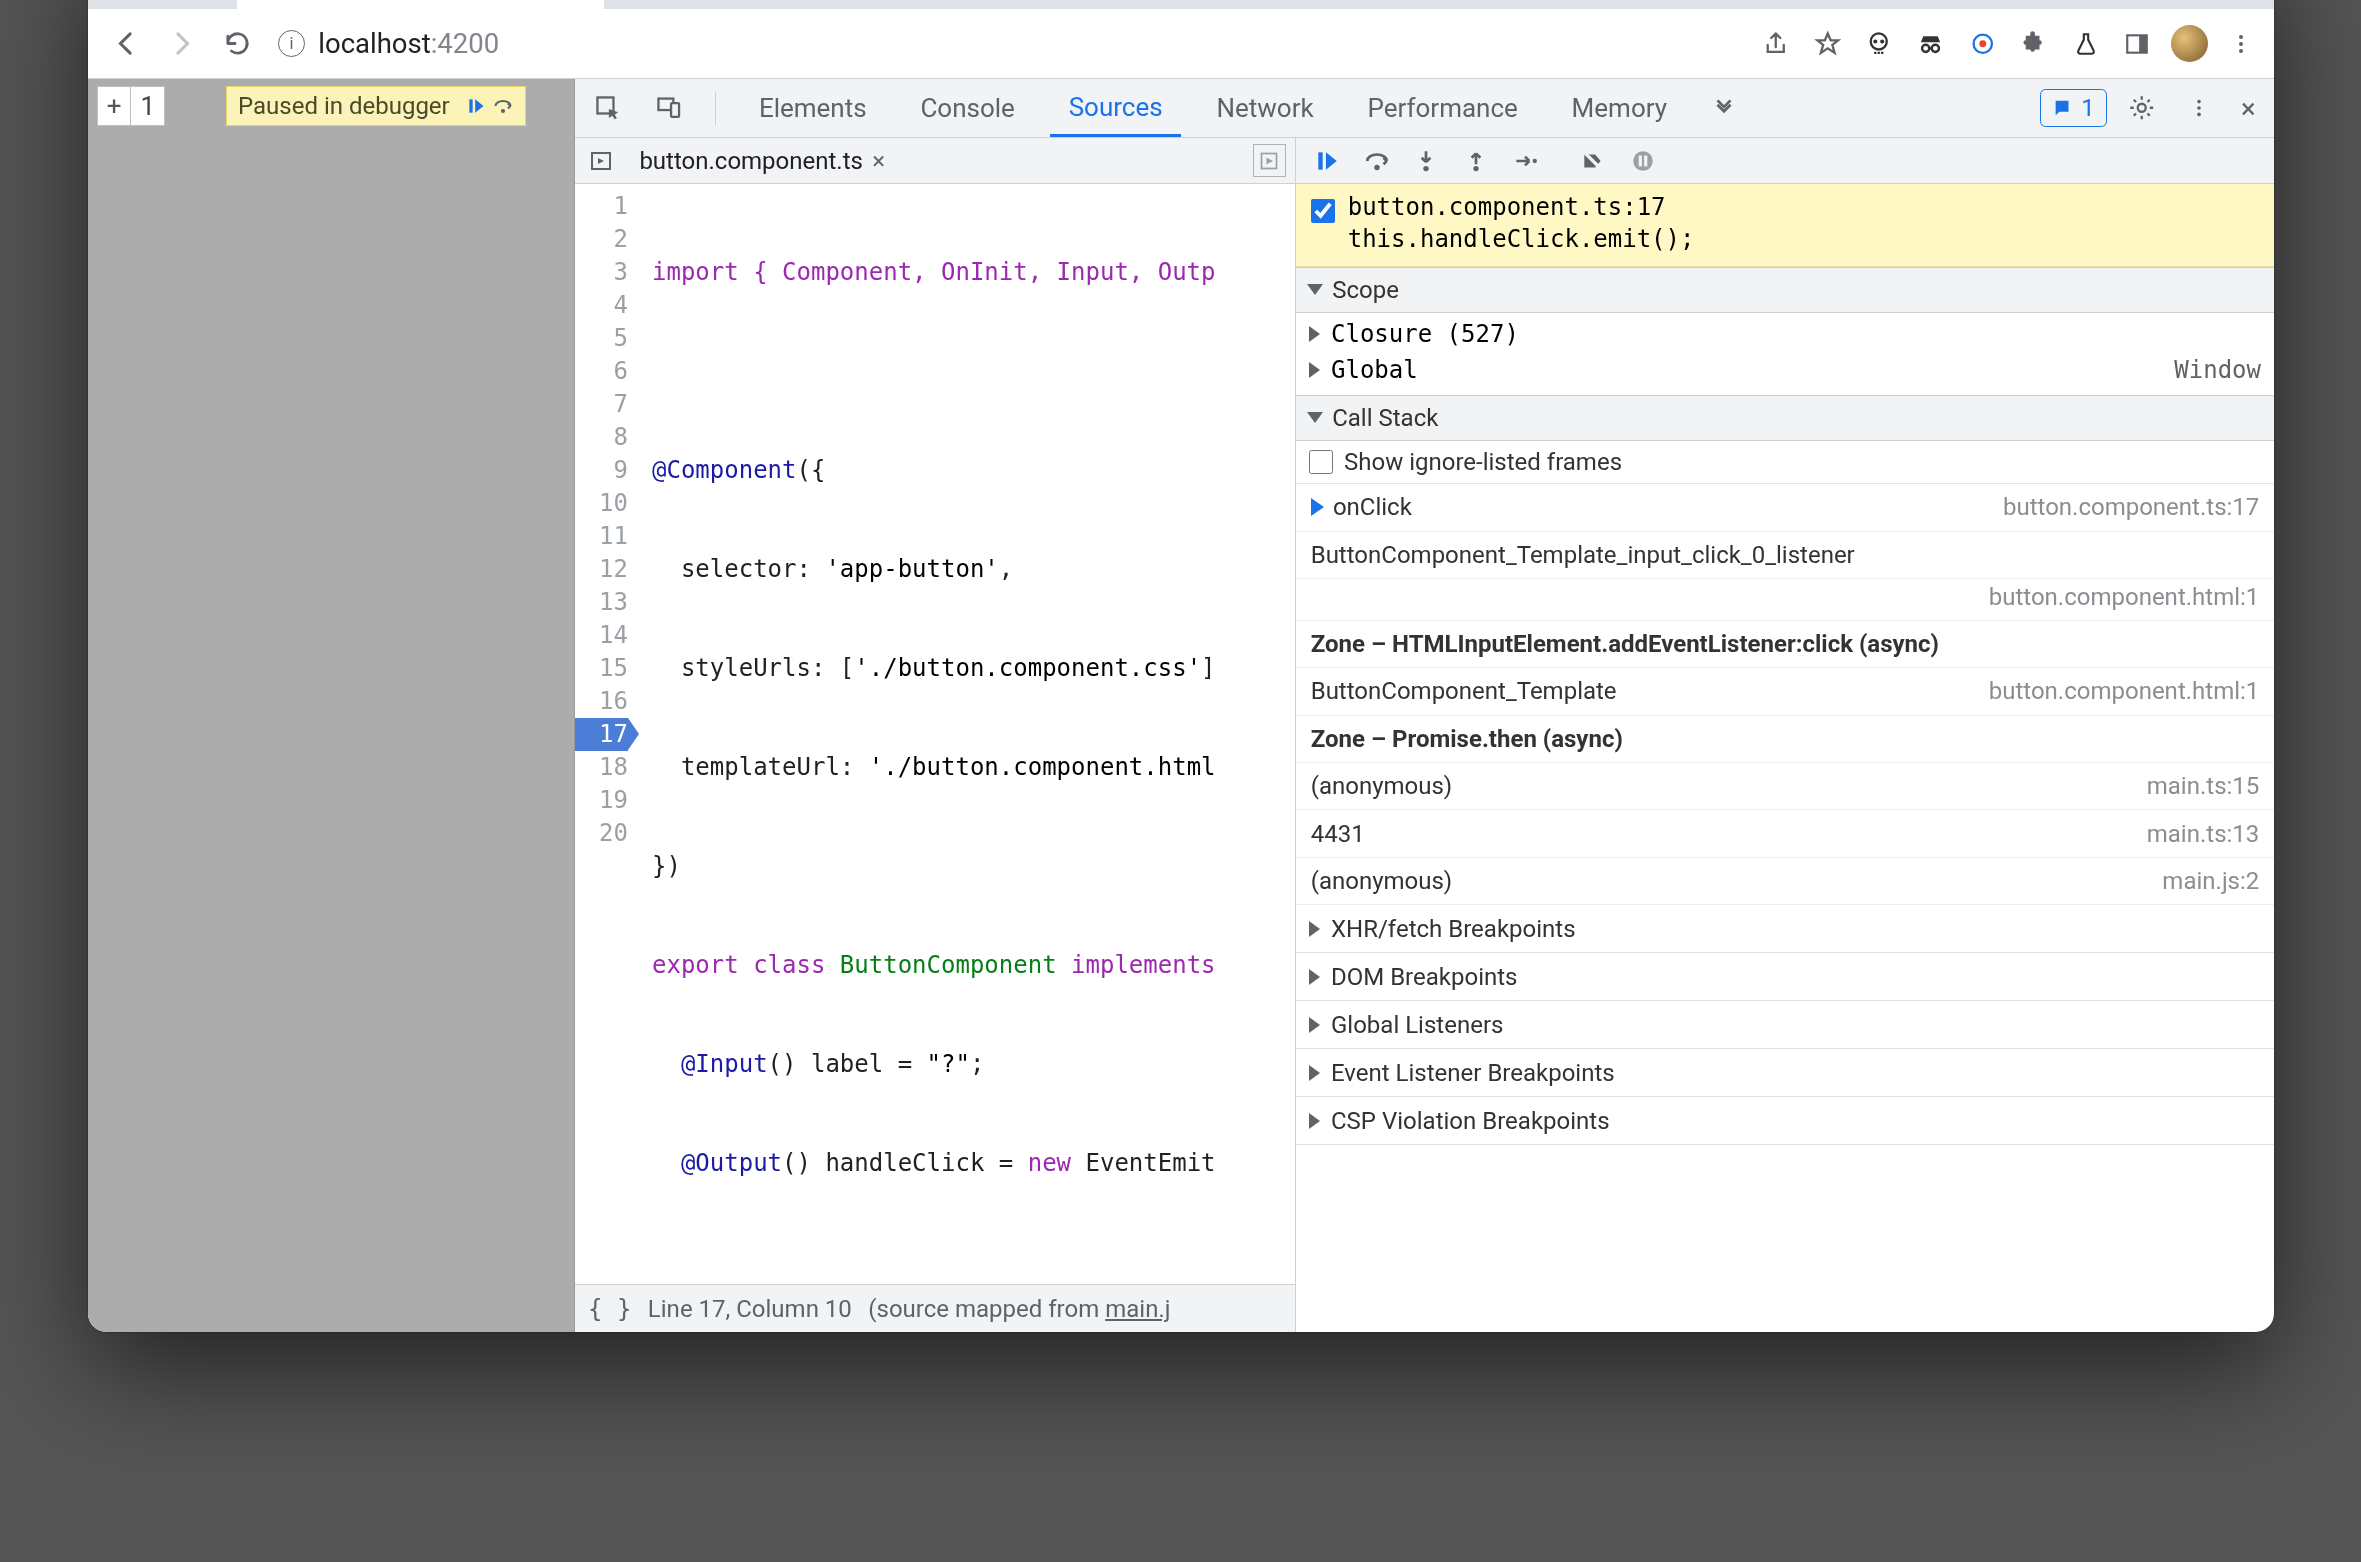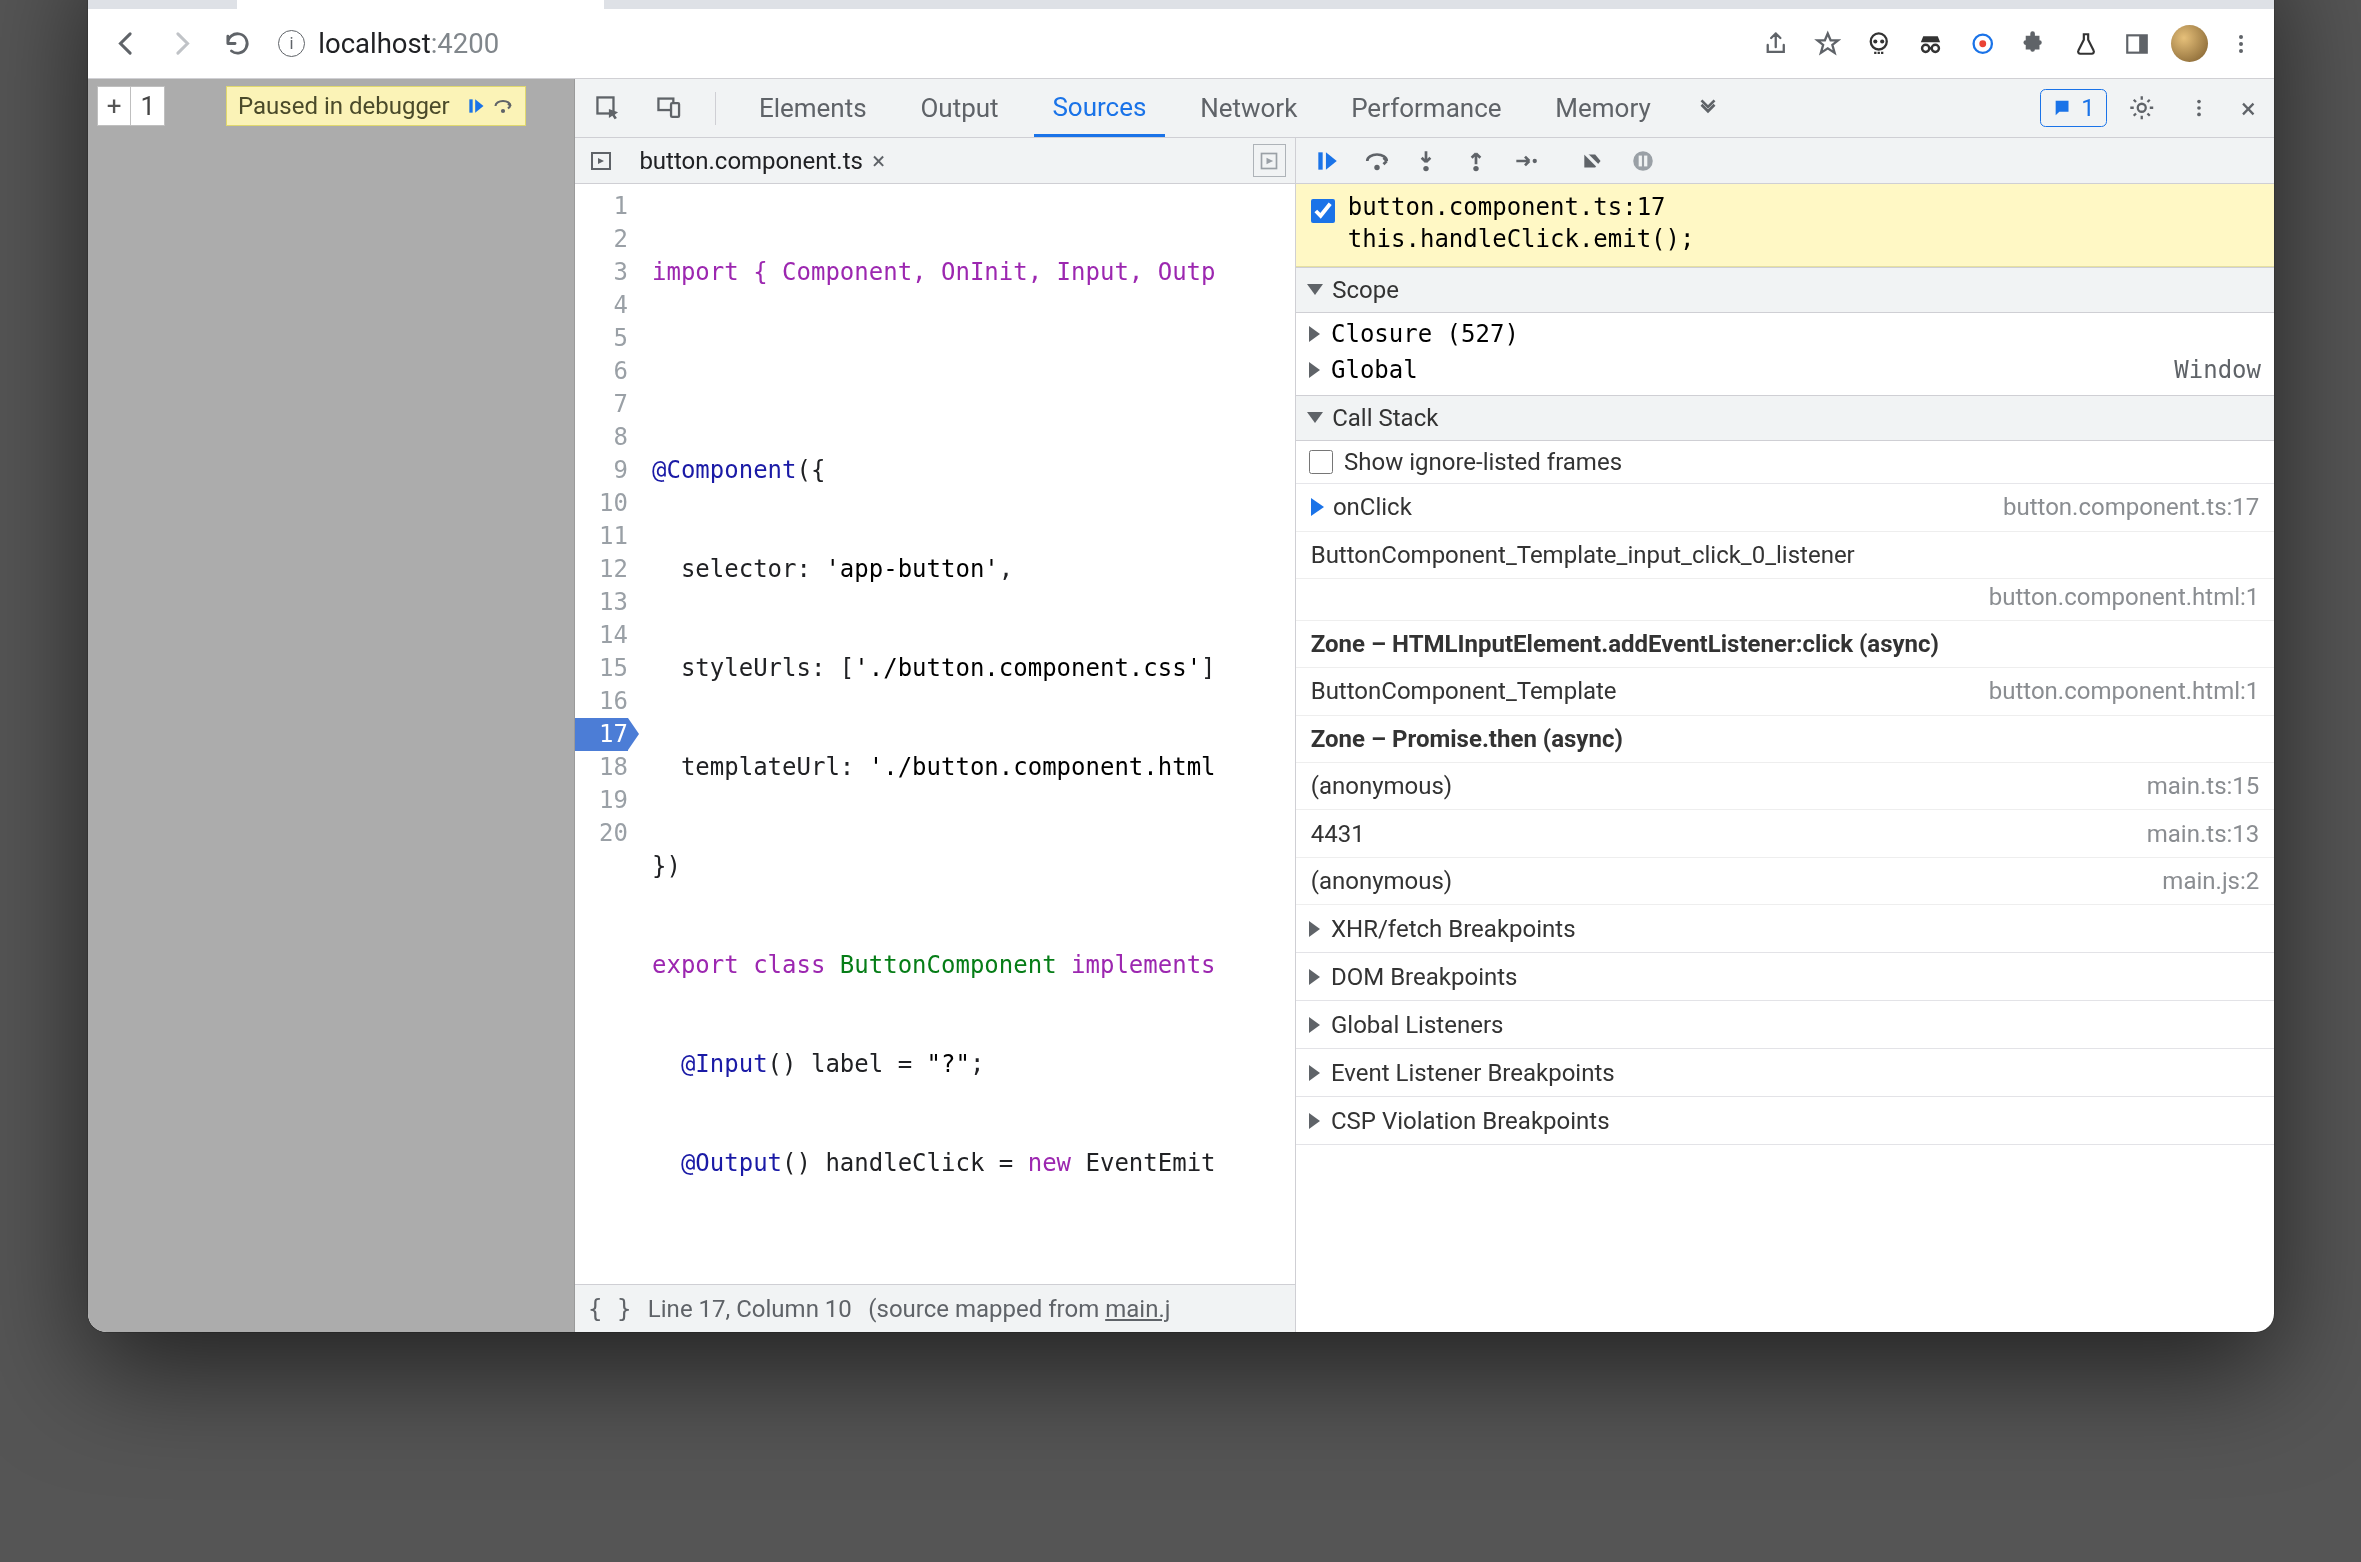--- a/index.html
+++ b/index.html
@@ -253,21 +253,21 @@
               </svg>
             </div>
           <div class="dt-ibtn">
               <svg viewBox="0 0 24 24" width="27.5" height="27.5">
                 <rect x="3" y="4" width="13" height="10" stroke="#5f6368" stroke-width="2" fill="none"></rect>
                 <rect x="14" y="8" width="7" height="12" rx="1" stroke="#5f6368" stroke-width="2" fill="#f1f3f4"></rect>
               </svg>
             </div>
           <div class="dt-sep"></div>
           <div class="dt-tab">Elements</div>
-          <div class="dt-tab">Output</div>
+          <div class="dt-tab">Console</div>
           <div class="dt-tab active">Sources</div>
           <div class="dt-tab">Network</div>
           <div class="dt-tab">Performance</div>
           <div class="dt-tab">Memory</div>
           <div class="dt-ibtn">
               <svg width="26" height="26" viewBox="0 0 24 24">
                 <path d="M6 9l6 6 6-6" stroke="#5f6368" stroke-width="2.5" fill="none"></path>
                 <path d="M6 9l6 6 6-6" stroke="#5f6368" stroke-width="2.5" fill="none" transform="translate(0,-4)"></path>
               </svg>
             </div>

